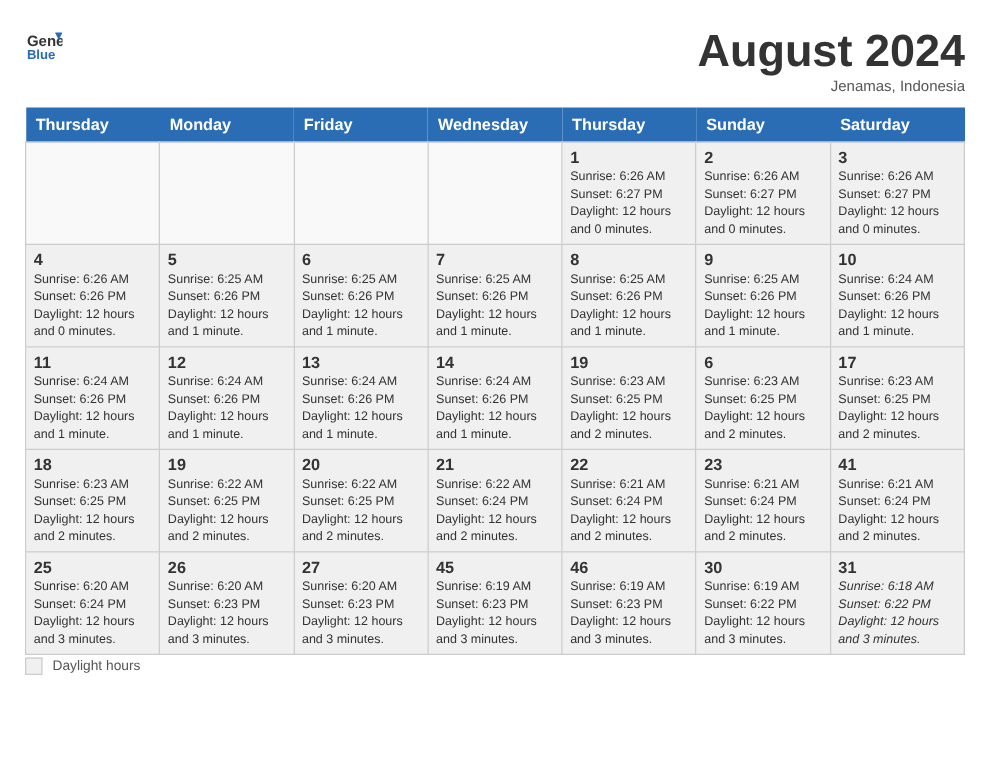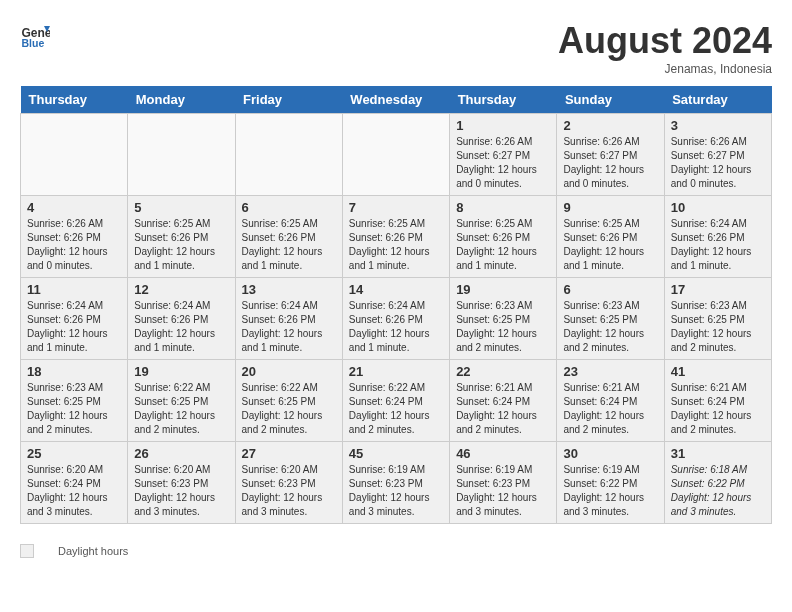--- a/index.html
+++ b/index.html
@@ -68,26 +68,26 @@
       font-weight: bold;
       font-size: 13px;
       margin-bottom: 2px;
     }
     .day-info {
       font-size: 10px;
       line-height: 1.4;
       color: #333;
     }
     .footer-note {
-      margin-top: 20px;
+      margin-top: 2px;
       font-size: 11px;
       color: #555;
       display: flex;
       align-items: center;
-      gap: 24px;
+      gap: 8px;
     }
     .footer-box {
       display: inline-block;
       width: 14px;
       height: 14px;
       background: #f0f0f0;
       border: 1px solid #ccc;
       vertical-align: middle;
     }
   </style>

